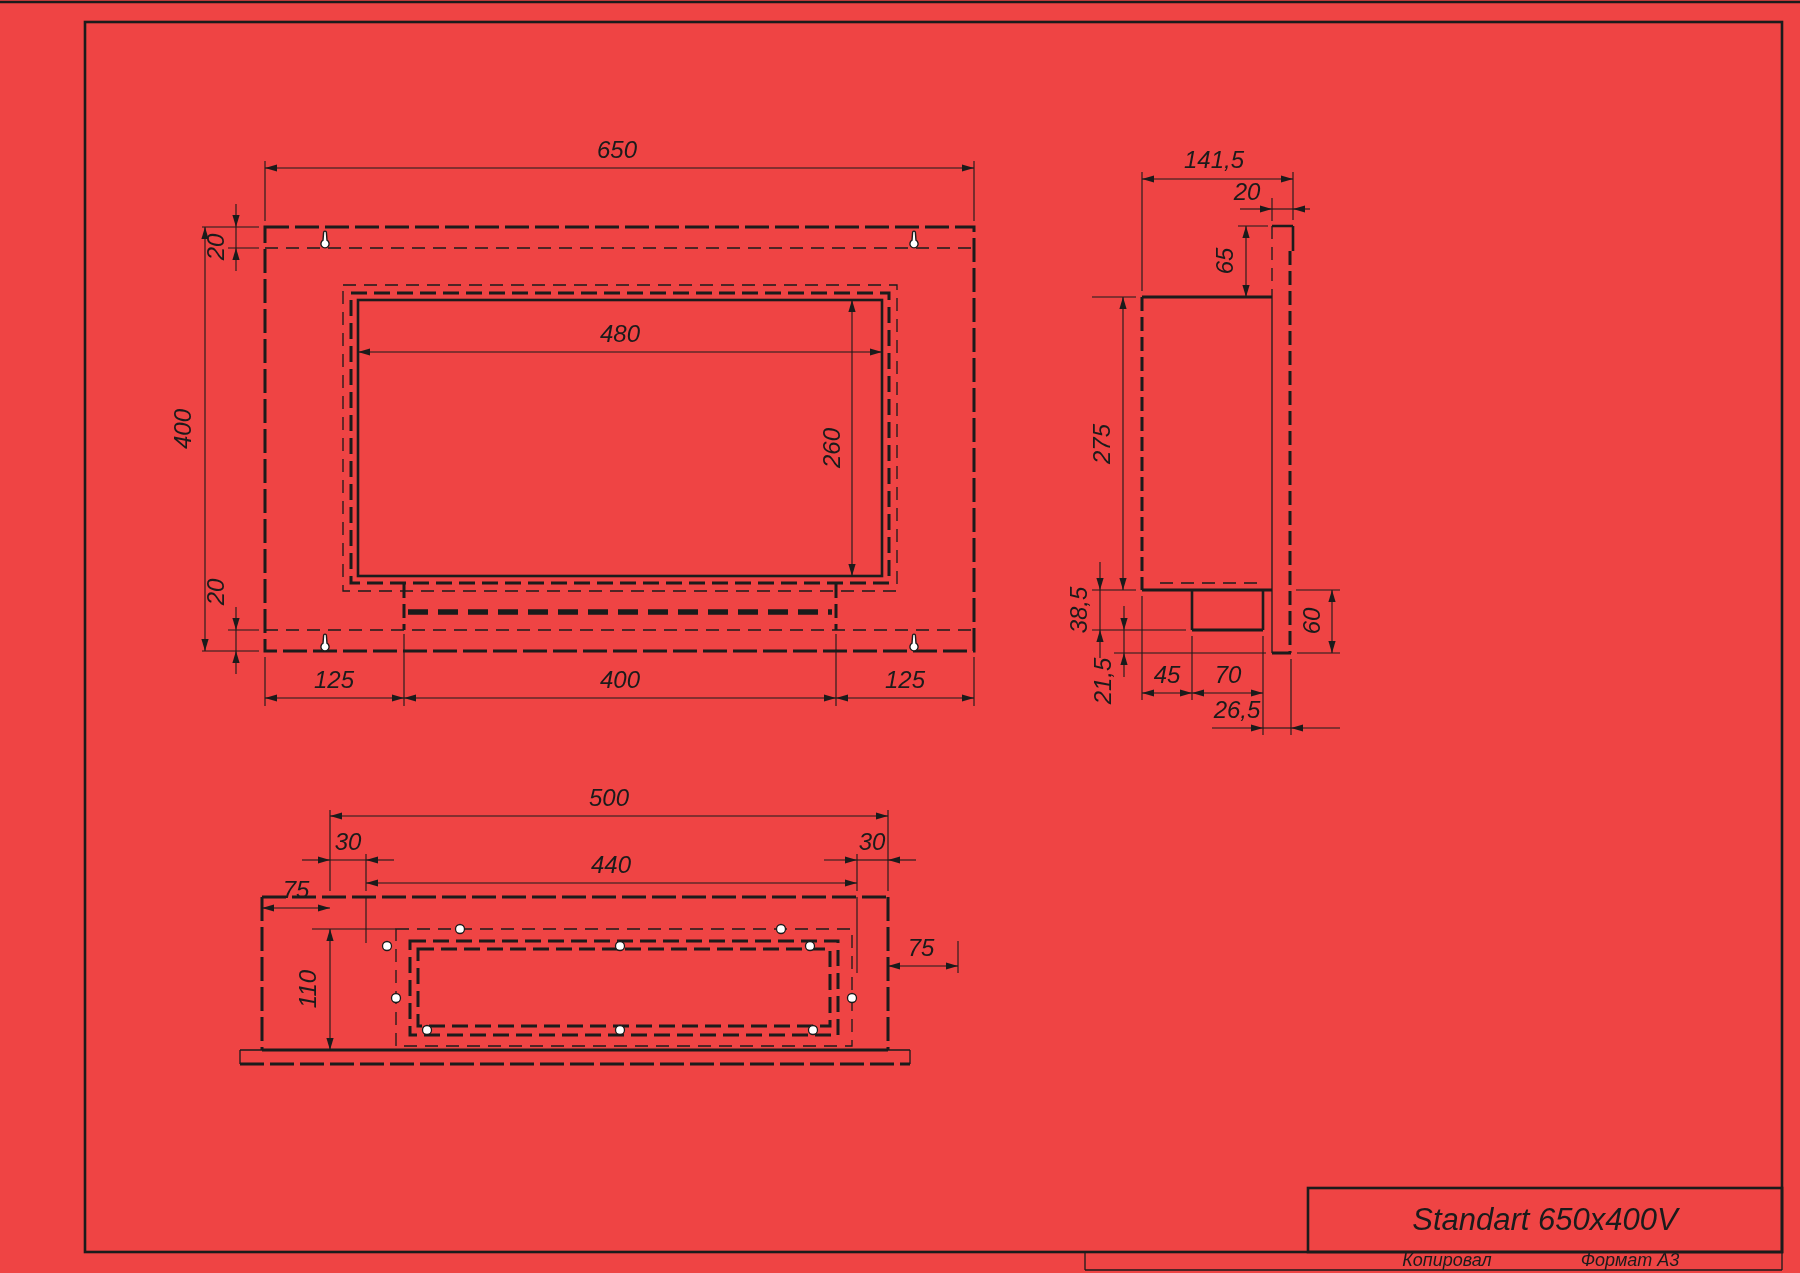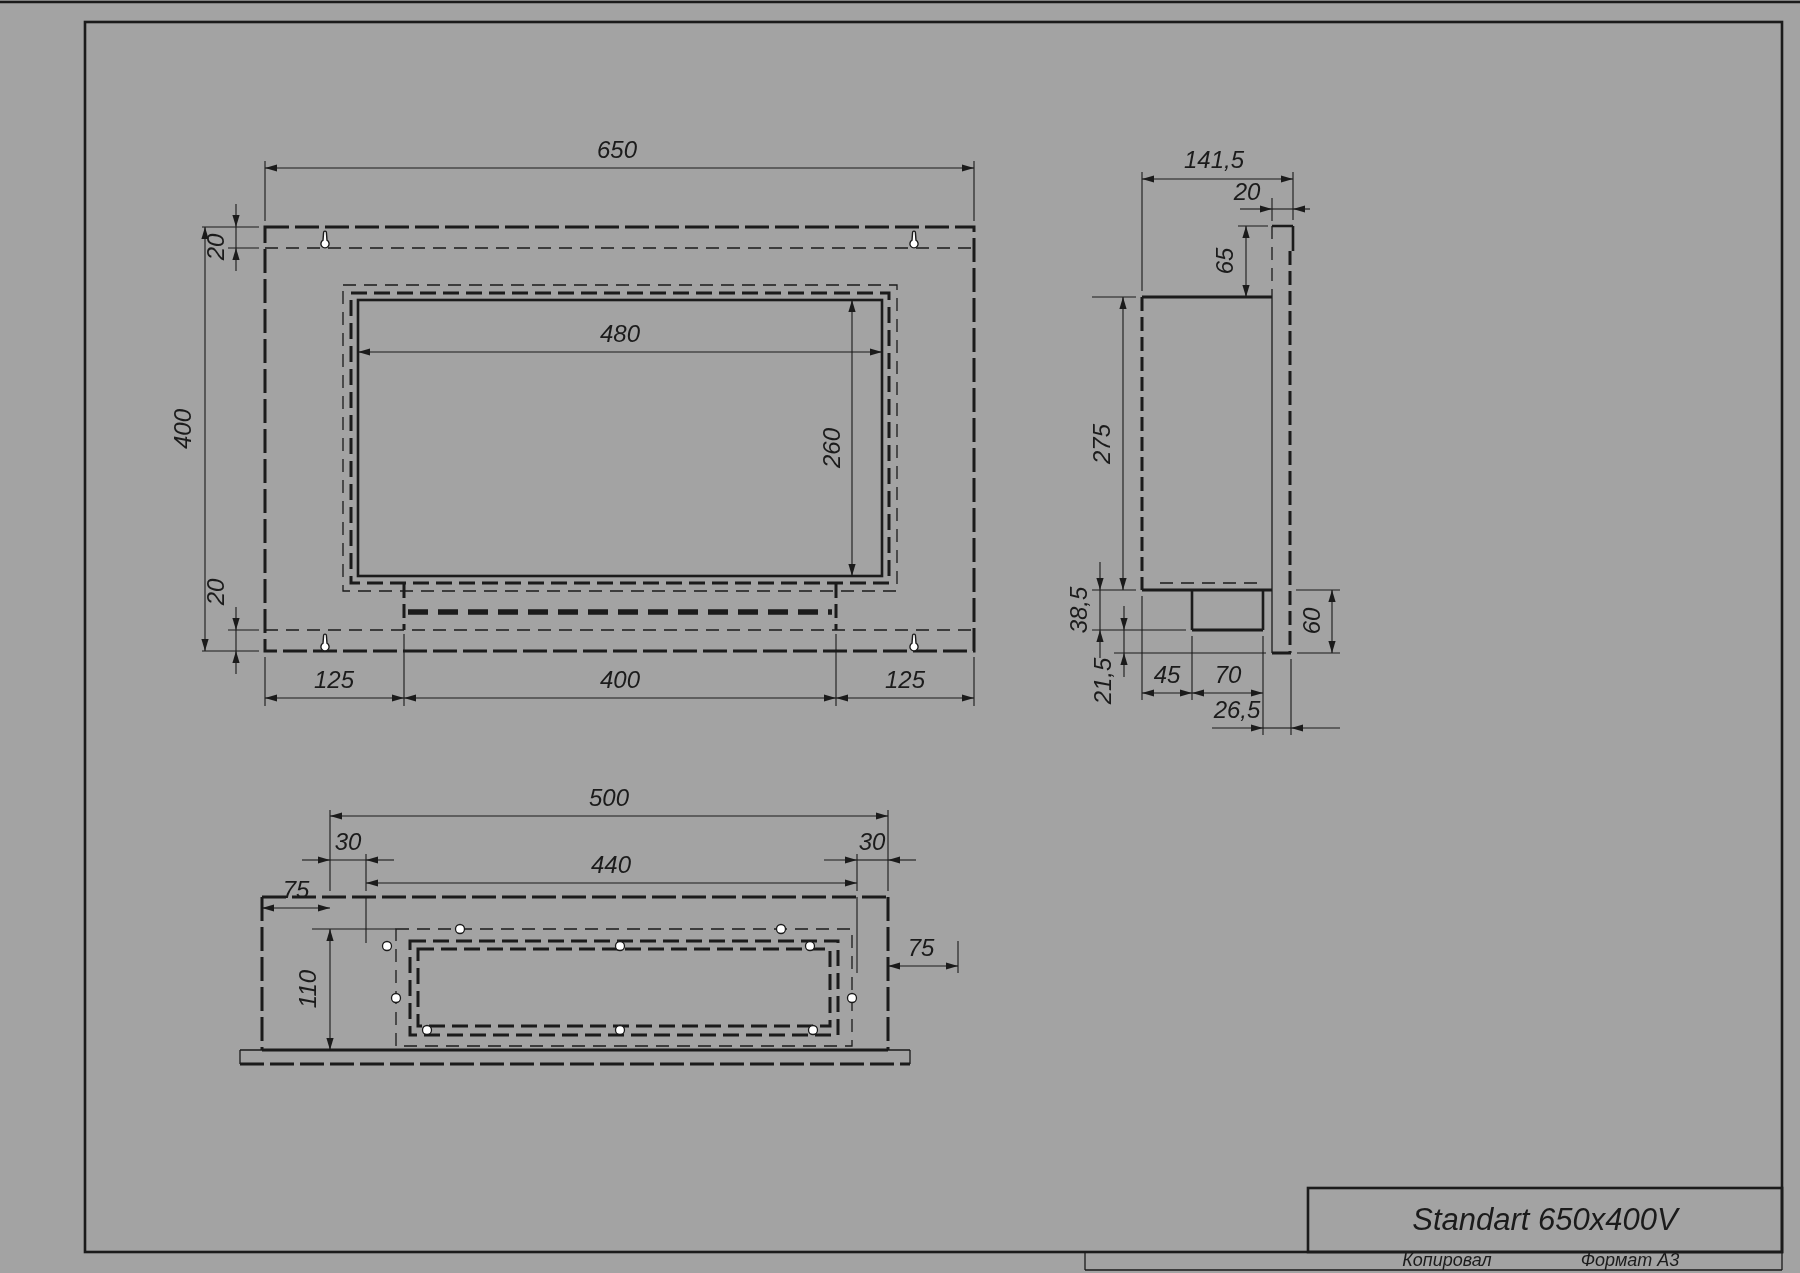--- a/index.html
+++ b/index.html
@@ -1,16 +1,16 @@
 <!DOCTYPE html>
 <html><head>
 <meta charset="utf-8">
 <style>
   html,body{margin:0;padding:0;background:#ffffff;}
-  .page{position:relative;width:1800px;height:1273px;background:#a3a3a3;overflow:hidden;}
+  .page{position:relative;width:1800px;height:1273px;background:#ef4444;overflow:hidden;}
   svg{display:block;}
   .ln{stroke:#1b1b1b;fill:none;stroke-linecap:butt;}
   .s12{stroke-width:1.3;}
   .s25{stroke-width:2.6;}
   .s3{stroke-width:3;}
   .border{stroke-width:2.6;}
   .dash-heavy{stroke-width:3;stroke-dasharray:24,6;}
   .dash-thick{stroke-width:3;stroke-dasharray:16,7;}
   .dash-mid{stroke-width:3;stroke-dasharray:14,6;}
   .dash-thin{stroke-width:1.3;stroke-dasharray:13,8;}

